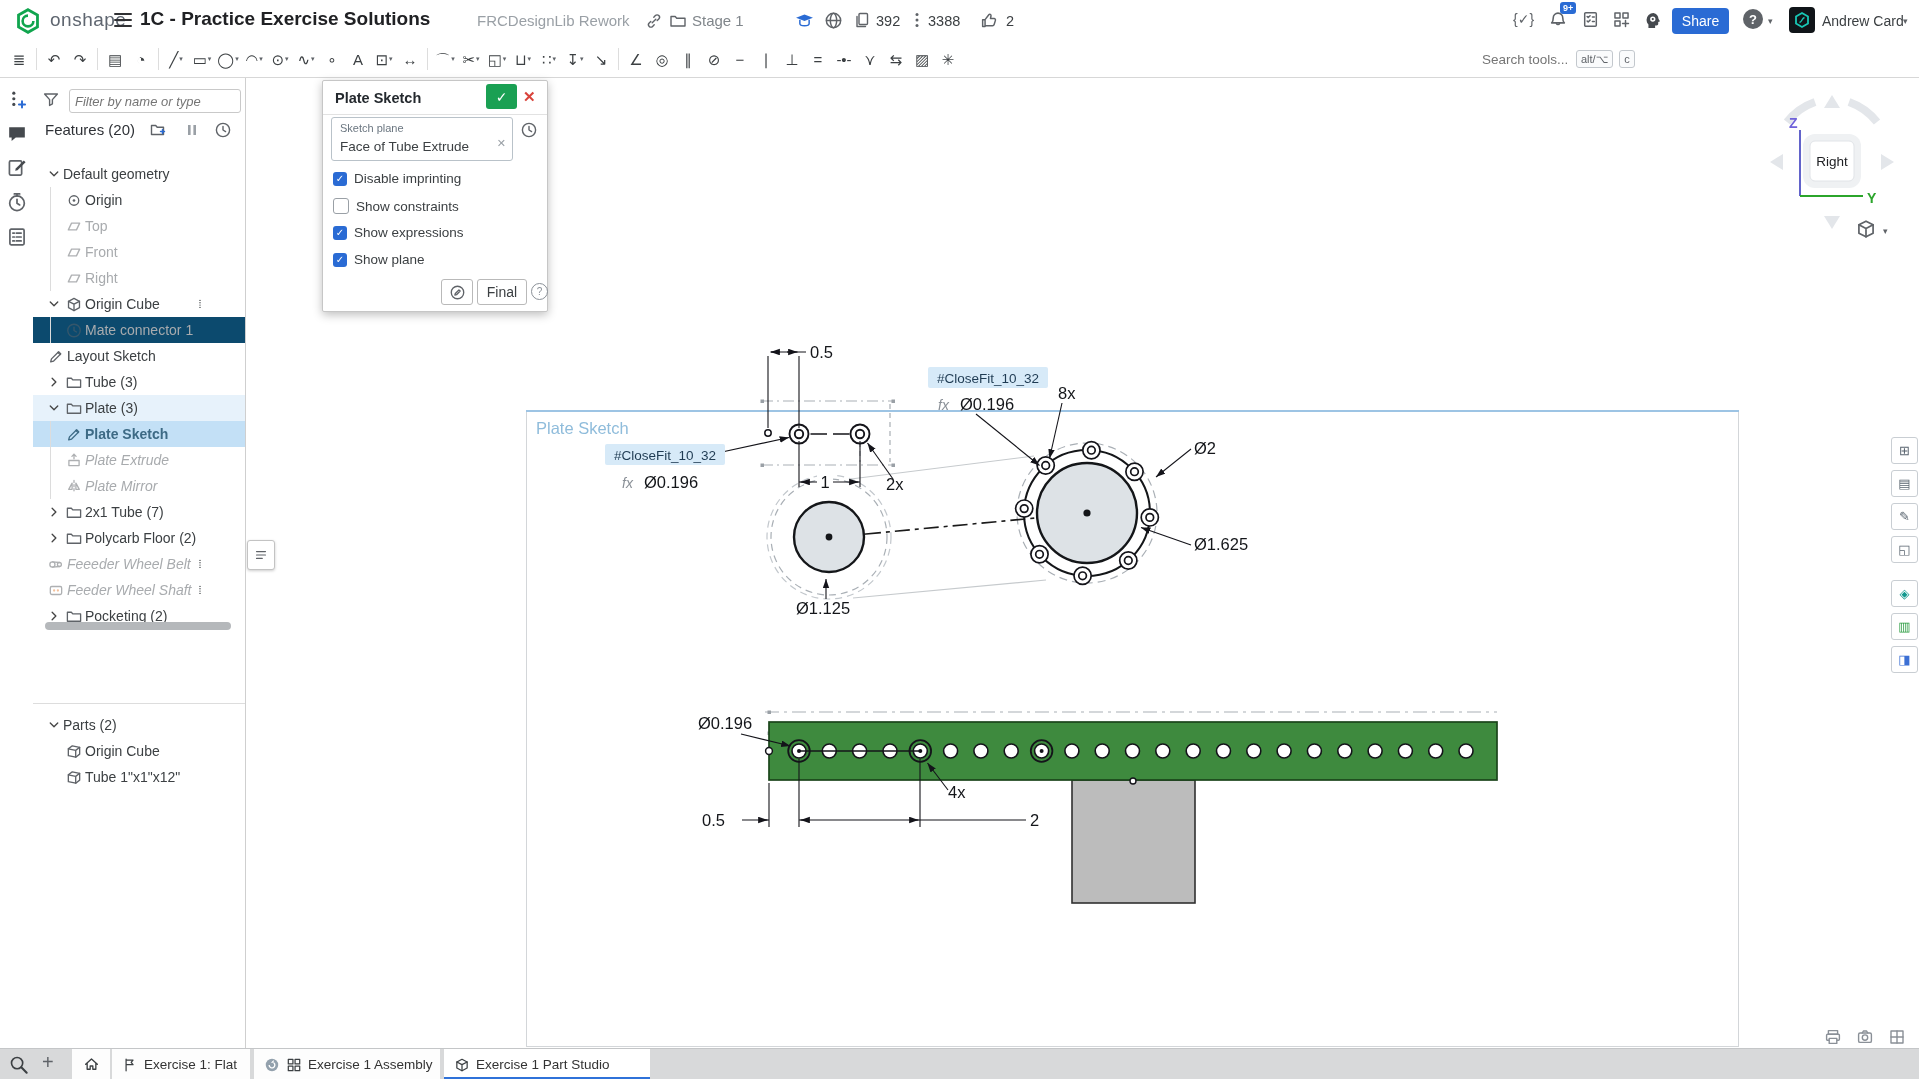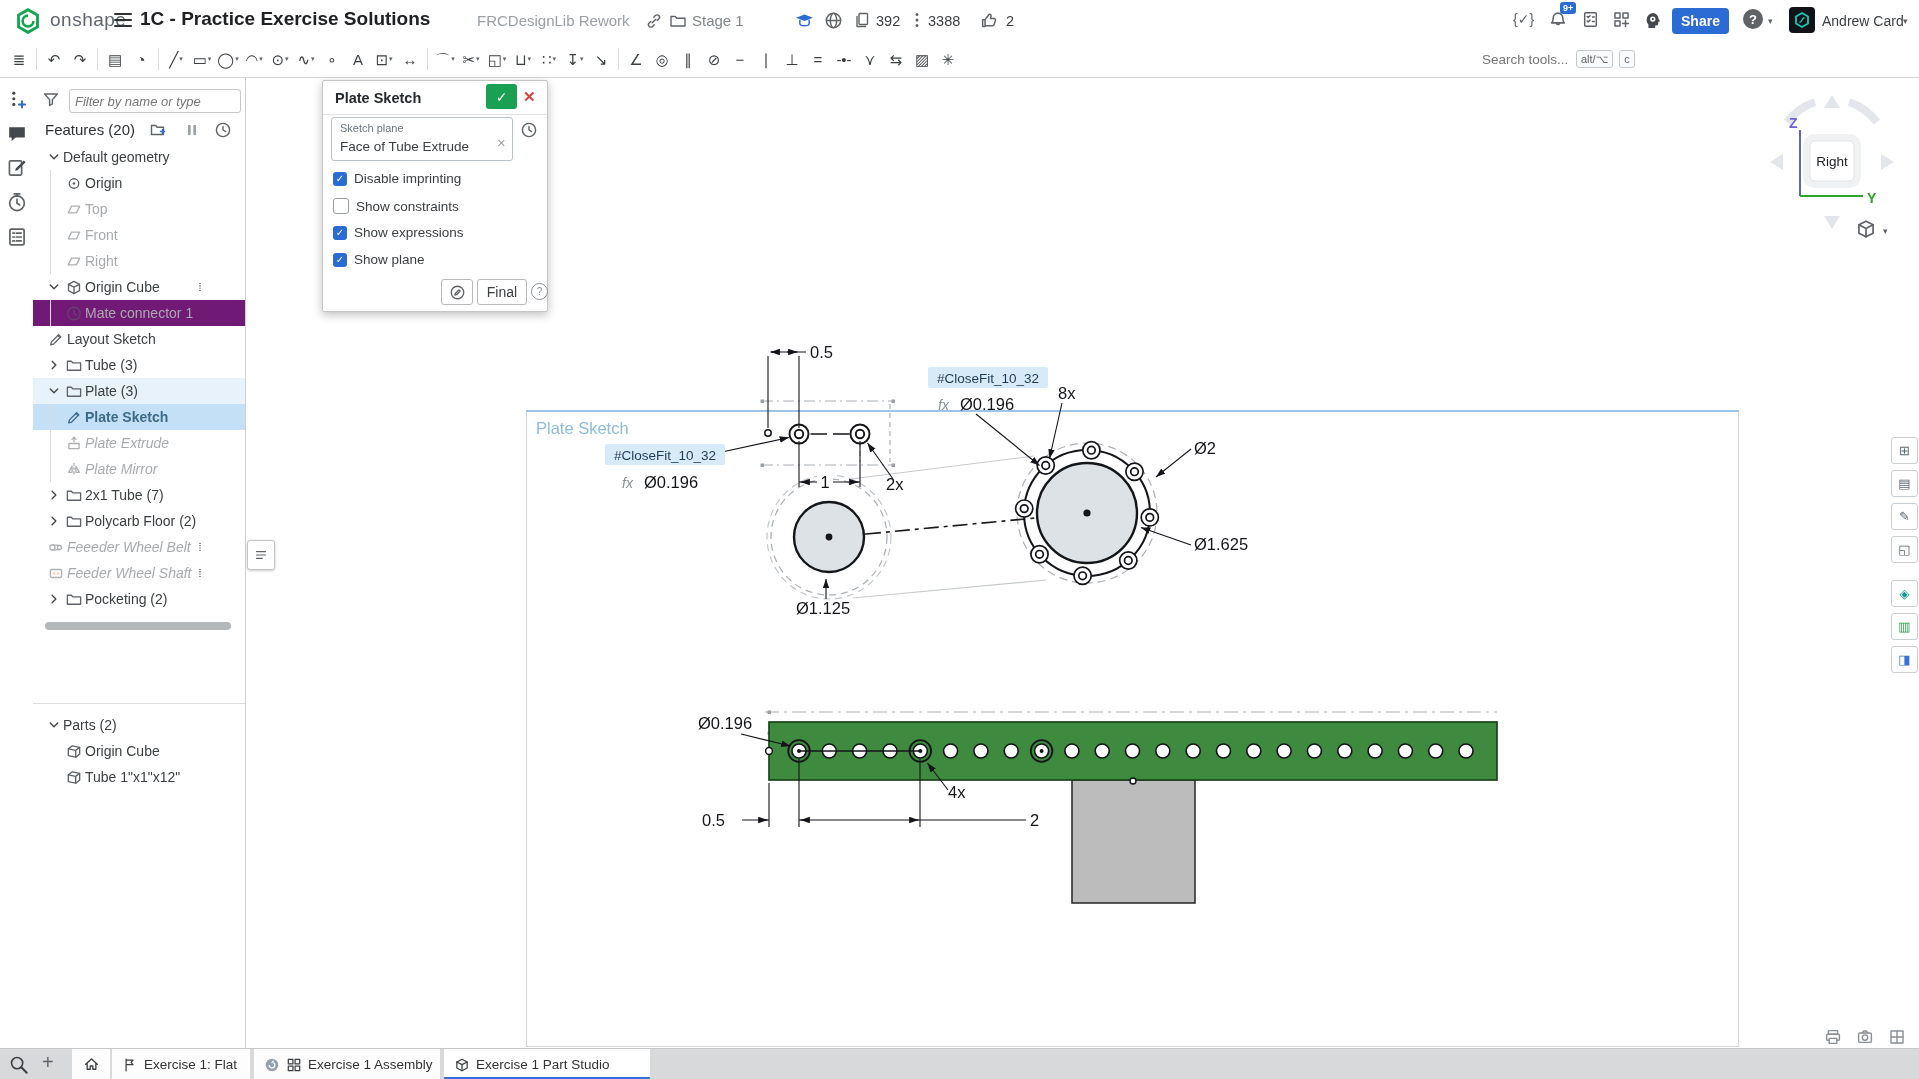--- a/index.html
+++ b/index.html
@@ -7,21 +7,21 @@
         font-family:"Liberation Sans",sans-serif;color:#3c4043;}
   .abs{position:absolute;}
   .icon{display:inline-block;color:#5f6368;}
   .icon svg{width:100%;height:100%;display:block;}
   
   #topbar{position:absolute;left:0;top:0;width:1919px;height:41px;background:#fff;border-bottom:1px solid #e1e1e1;z-index:7;}
   .ttl{font-weight:bold;font-size:19px;color:#202124;white-space:nowrap;}
   .sub{font-size:15px;color:#9aa0a6;white-space:nowrap;}
   .statnum{font-size:14.5px;color:#3c4043;}
   .hbar{position:absolute;left:0;width:18px;height:2.4px;background:#303134;border-radius:1px;}
-  #share-btn{background:#2a6bd4;color:#fff;border-radius:4px;font-size:14px;display:flex;align-items:center;justify-content:center;cursor:pointer;font-weight:bold;}
+  #share-btn{background:#2a6bd4;color:#fff;border-radius:4px;font-size:14px;display:flex;align-items:center;justify-content:center;cursor:pointer;}
   .caret{font-size:9px;color:#5f6368;}
   .badge{position:absolute;background:#2a6bd4;color:#fff;font-size:9px;border-radius:3px;padding:1px 3px;font-weight:bold;}
   
   #toolbar{position:absolute;left:0;top:41px;width:1919px;height:36px;background:#fff;border-bottom:1px solid #d7d7d7;z-index:7;}
   #tool-strip{position:absolute;left:6px;top:0;height:36px;width:1460px;display:flex;align-items:center;white-space:nowrap;overflow:hidden;}
   .tool{display:inline-flex;align-items:center;justify-content:center;min-width:24px;height:28px;margin:0 1px;border-radius:3px;cursor:pointer;}
   .tglyph{font-size:15px;color:#3c4043;line-height:1;}
   .tcaret{font-size:7px;color:#5f6368;margin-left:1px;}
   .tsep{width:1px;height:22px;background:#ddd;margin:0 4px;display:inline-block;}
   #search-tools{position:absolute;left:1480px;top:5px;width:170px;height:26px;display:flex;align-items:center;gap:6px;}
@@ -564,21 +564,21 @@
         </svg>
       </span>
     <span class="abs icon" style="left:181px;top:44px;width:18px;height:18px">
         <svg viewBox="0 0 18 18">
           <g fill="none" stroke="currentColor" stroke-width="1.4" stroke-linecap="round" stroke-linejoin="round">
             <circle cx="9" cy="9" r="6.6"></circle>
             <path d="M9 5.4V9l2.6 1.6"></path>
           </g>
         </svg>
       </span>
-    <div id="tree" class="abs" style="left:0;top:67px;width:212px">
+    <div id="tree" class="abs" style="left:0;top:84px;width:212px">
         <div class="trow">
           <span class="tchev icon">
             <svg viewBox="0 0 18 18">
               <g fill="none" stroke="currentColor" stroke-width="1.4" stroke-linecap="round" stroke-linejoin="round">
                 <path d="M4.2 6.4L9 11.2l4.8-4.8" stroke-width="1.7"></path>
               </g>
             </svg>
           </span>
           <span class="tlabel">Default geometry</span>
         </div>
@@ -648,21 +648,21 @@
             <svg viewBox="0 0 18 18">
               <g fill="#3c4043">
                 <circle cx="9" cy="2.6" r="1.2"></circle>
                 <circle cx="9" cy="6.8" r="1.2"></circle>
                 <circle cx="9" cy="11" r="1.2"></circle>
                 <circle cx="9" cy="15.2" r="1.2"></circle>
               </g>
             </svg>
           </span>
         </div>
-        <div class="trow muted" style="background: #701a75;">
+        <div class="trow muted" style="background: #0c4a6e;">
           <span style="width: 18px; flex: 0 0 18px;"></span>
           <span class="ticon icon">
             <svg viewBox="0 0 18 18">
               <g fill="none" stroke="currentColor" stroke-width="1.4" stroke-linecap="round" stroke-linejoin="round">
                 <circle cx="9" cy="9" r="6.6"></circle>
                 <path d="M9 5.4V9l2.6 1.6"></path>
               </g>
             </svg>
           </span>
           <span class="tlabel">Mate connector 1</span>

